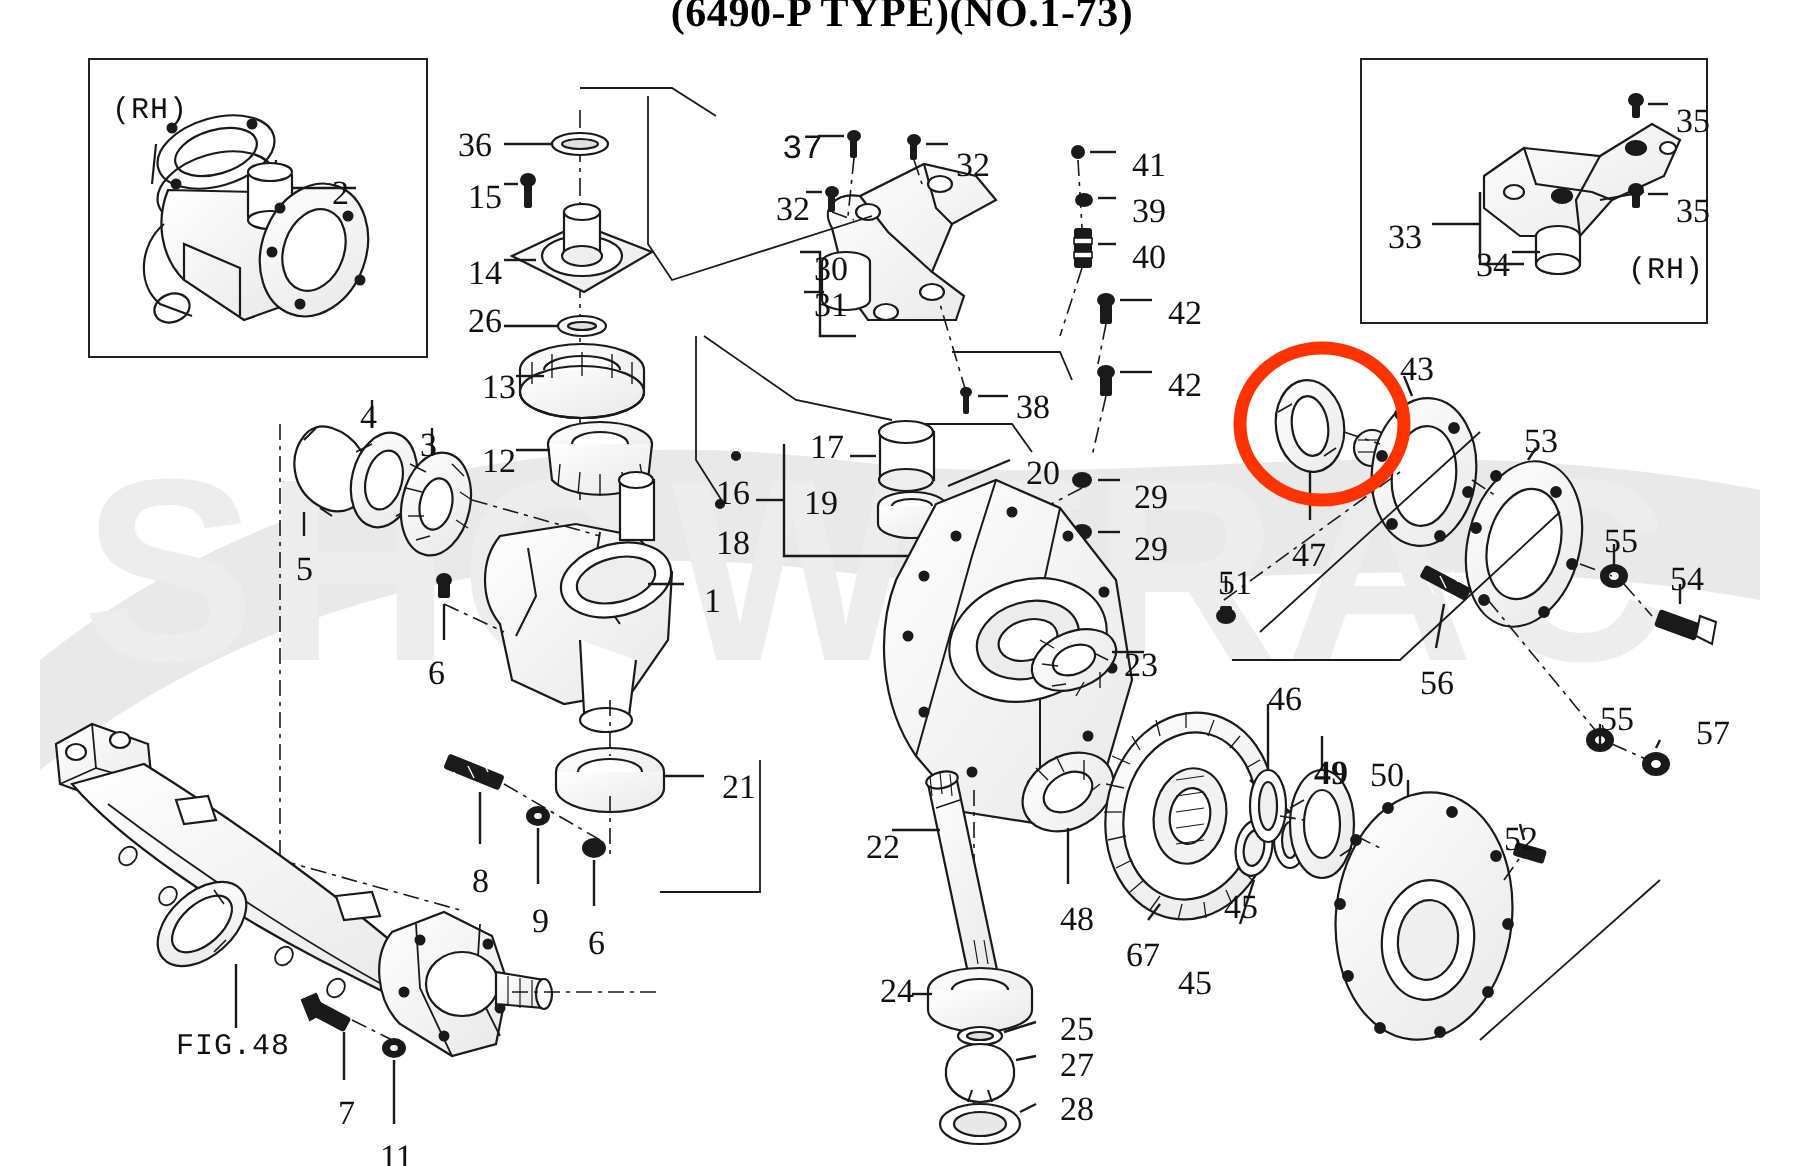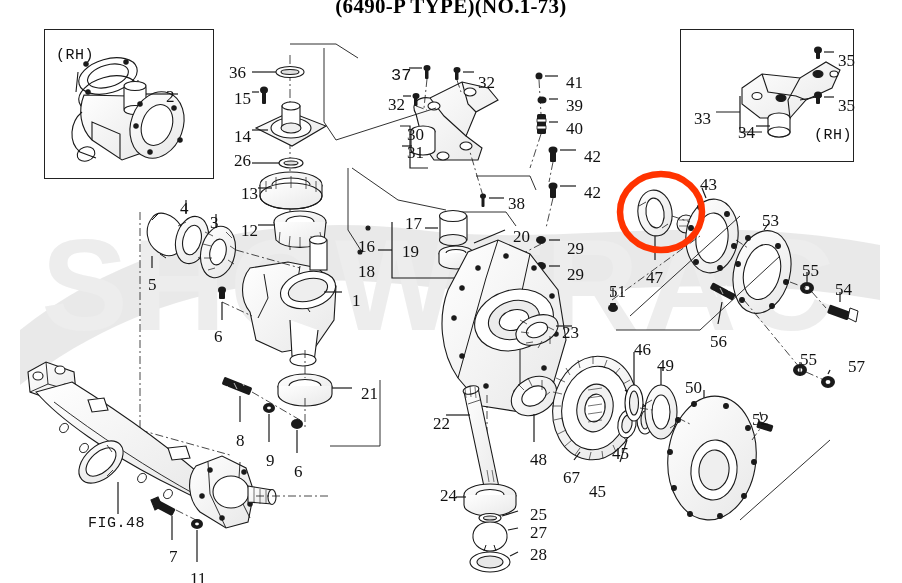--- a/index.html
+++ b/index.html
@@ -717,21 +717,21 @@
       <div class="lbl" style="left: 700px; top: 176px;">43</div>
       <div class="lbl" style="left: 646px; top: 269px;">47</div>
       <div class="lbl" style="left: 609px; top: 283px;">51</div>
       <div class="lbl" style="left: 762px; top: 212px;">53</div>
       <div class="lbl" style="left: 802px; top: 262px;">55</div>
       <div class="lbl" style="left: 835px; top: 281px;">54</div>
       <div class="lbl" style="left: 710px; top: 333px;">56</div>
       <div class="lbl" style="left: 800px; top: 351px;">55</div>
       <div class="lbl" style="left: 848px; top: 358px;">57</div>
       <div class="lbl" style="left: 634px; top: 341px;">46</div>
-      <div class="lbl" style="left: 657px; top: 357px;">49</div>
+      <div class="lbl" style="left: 657px; top: 378px; font-weight: bold;">49</div>
       <div class="lbl" style="left: 685px; top: 379px;">50</div>
       <div class="lbl" style="left: 752px; top: 411px;">52</div>
       <div class="lbl" style="left: 563px; top: 469px;">67</div>
       <div class="lbl" style="left: 589px; top: 483px;">45</div>
       <div class="lbl" style="left: 612px; top: 445px;">45</div>
       <div class="lbl" style="left: 530px; top: 451px;">48</div>
       <div class="lbl" style="left: 694px; top: 110px;">33</div>
       <div class="lbl" style="left: 738px; top: 124px;">34</div>
       <div class="lbl" style="left: 838px; top: 52px;">35</div>
       <div class="lbl" style="left: 838px; top: 97px;">35</div>

